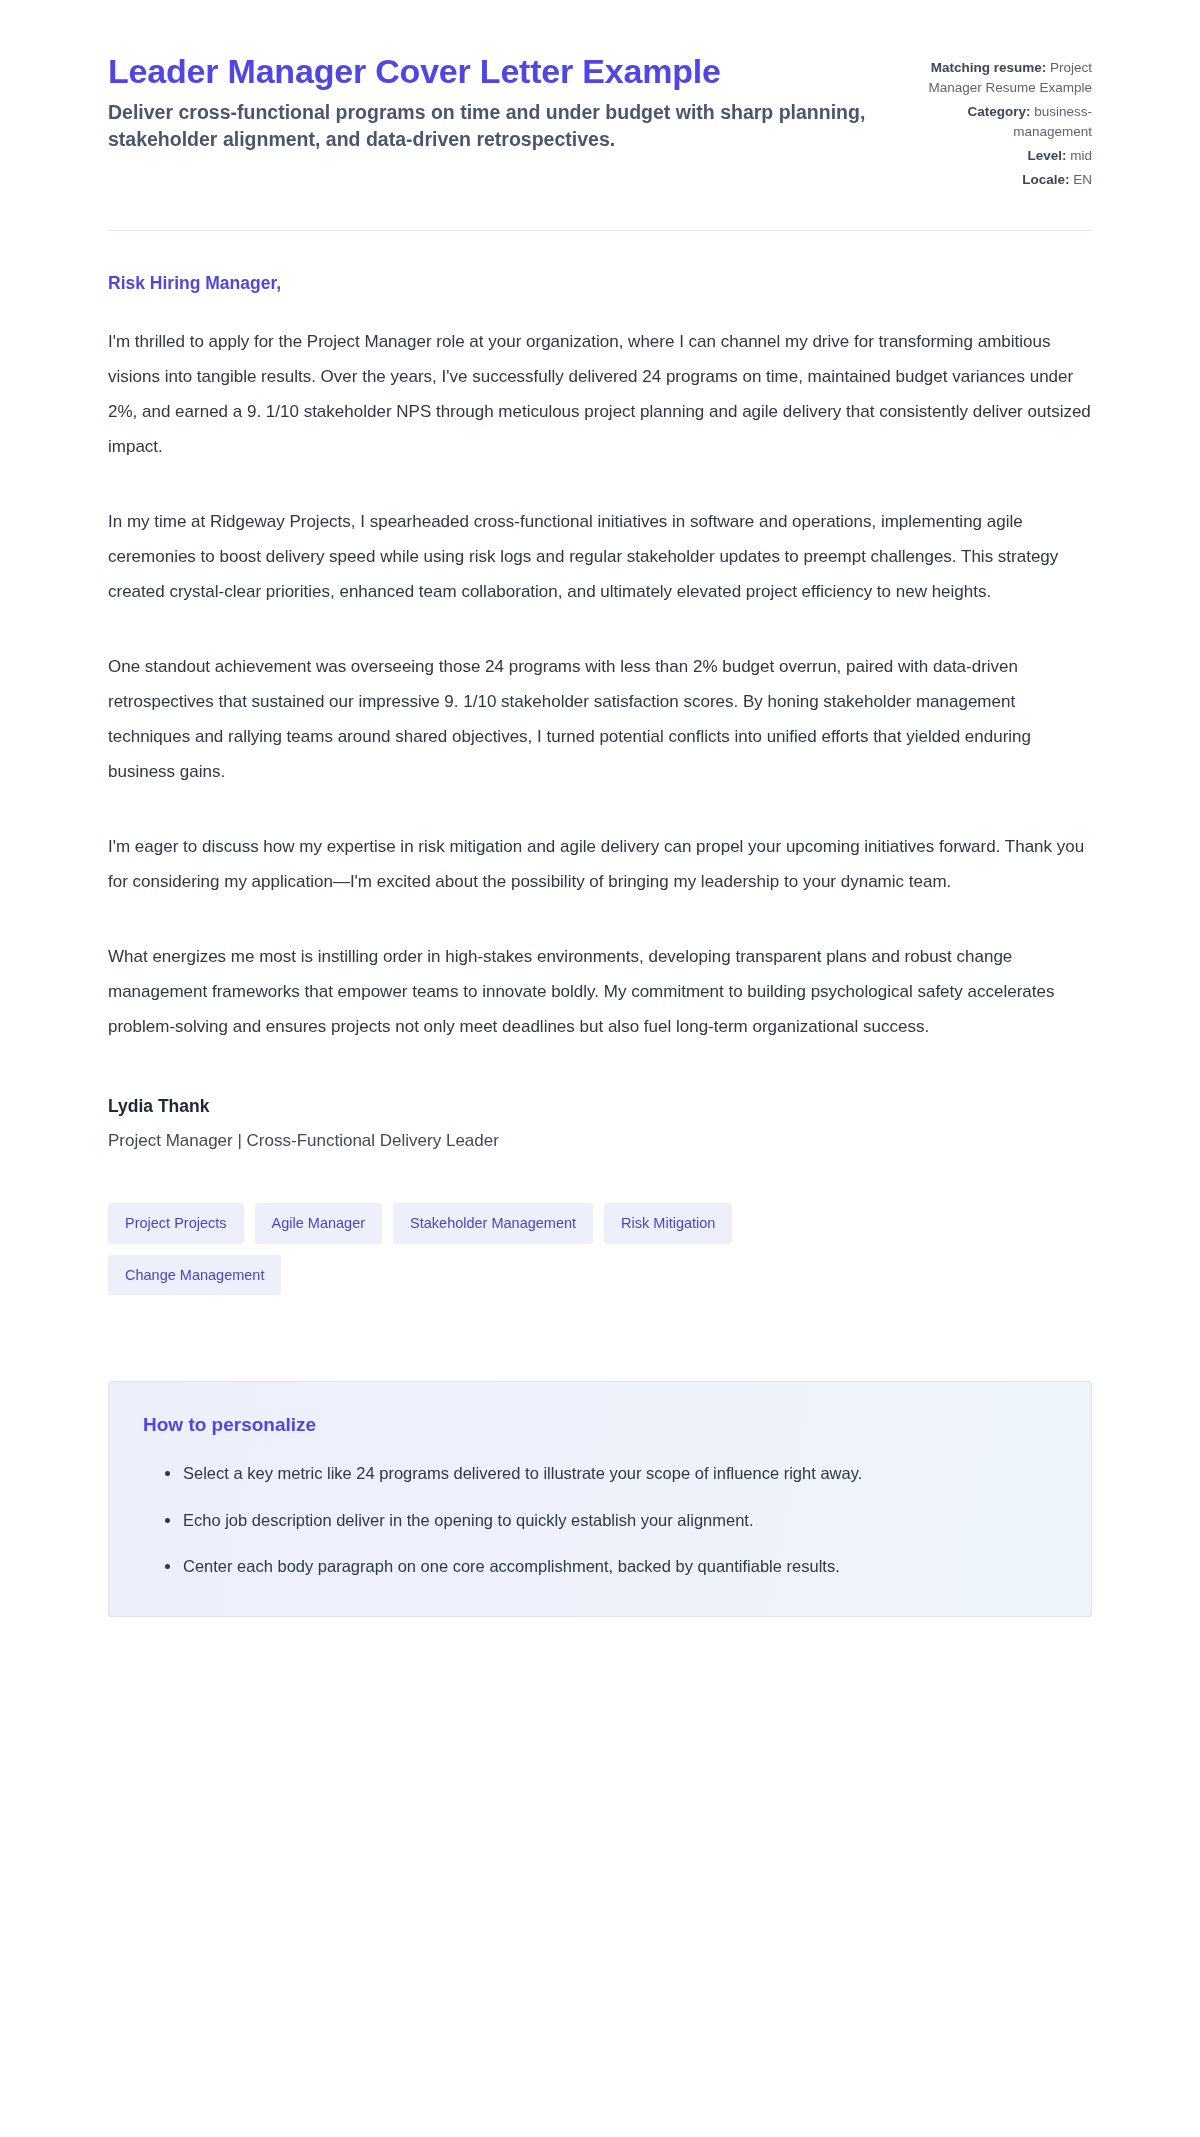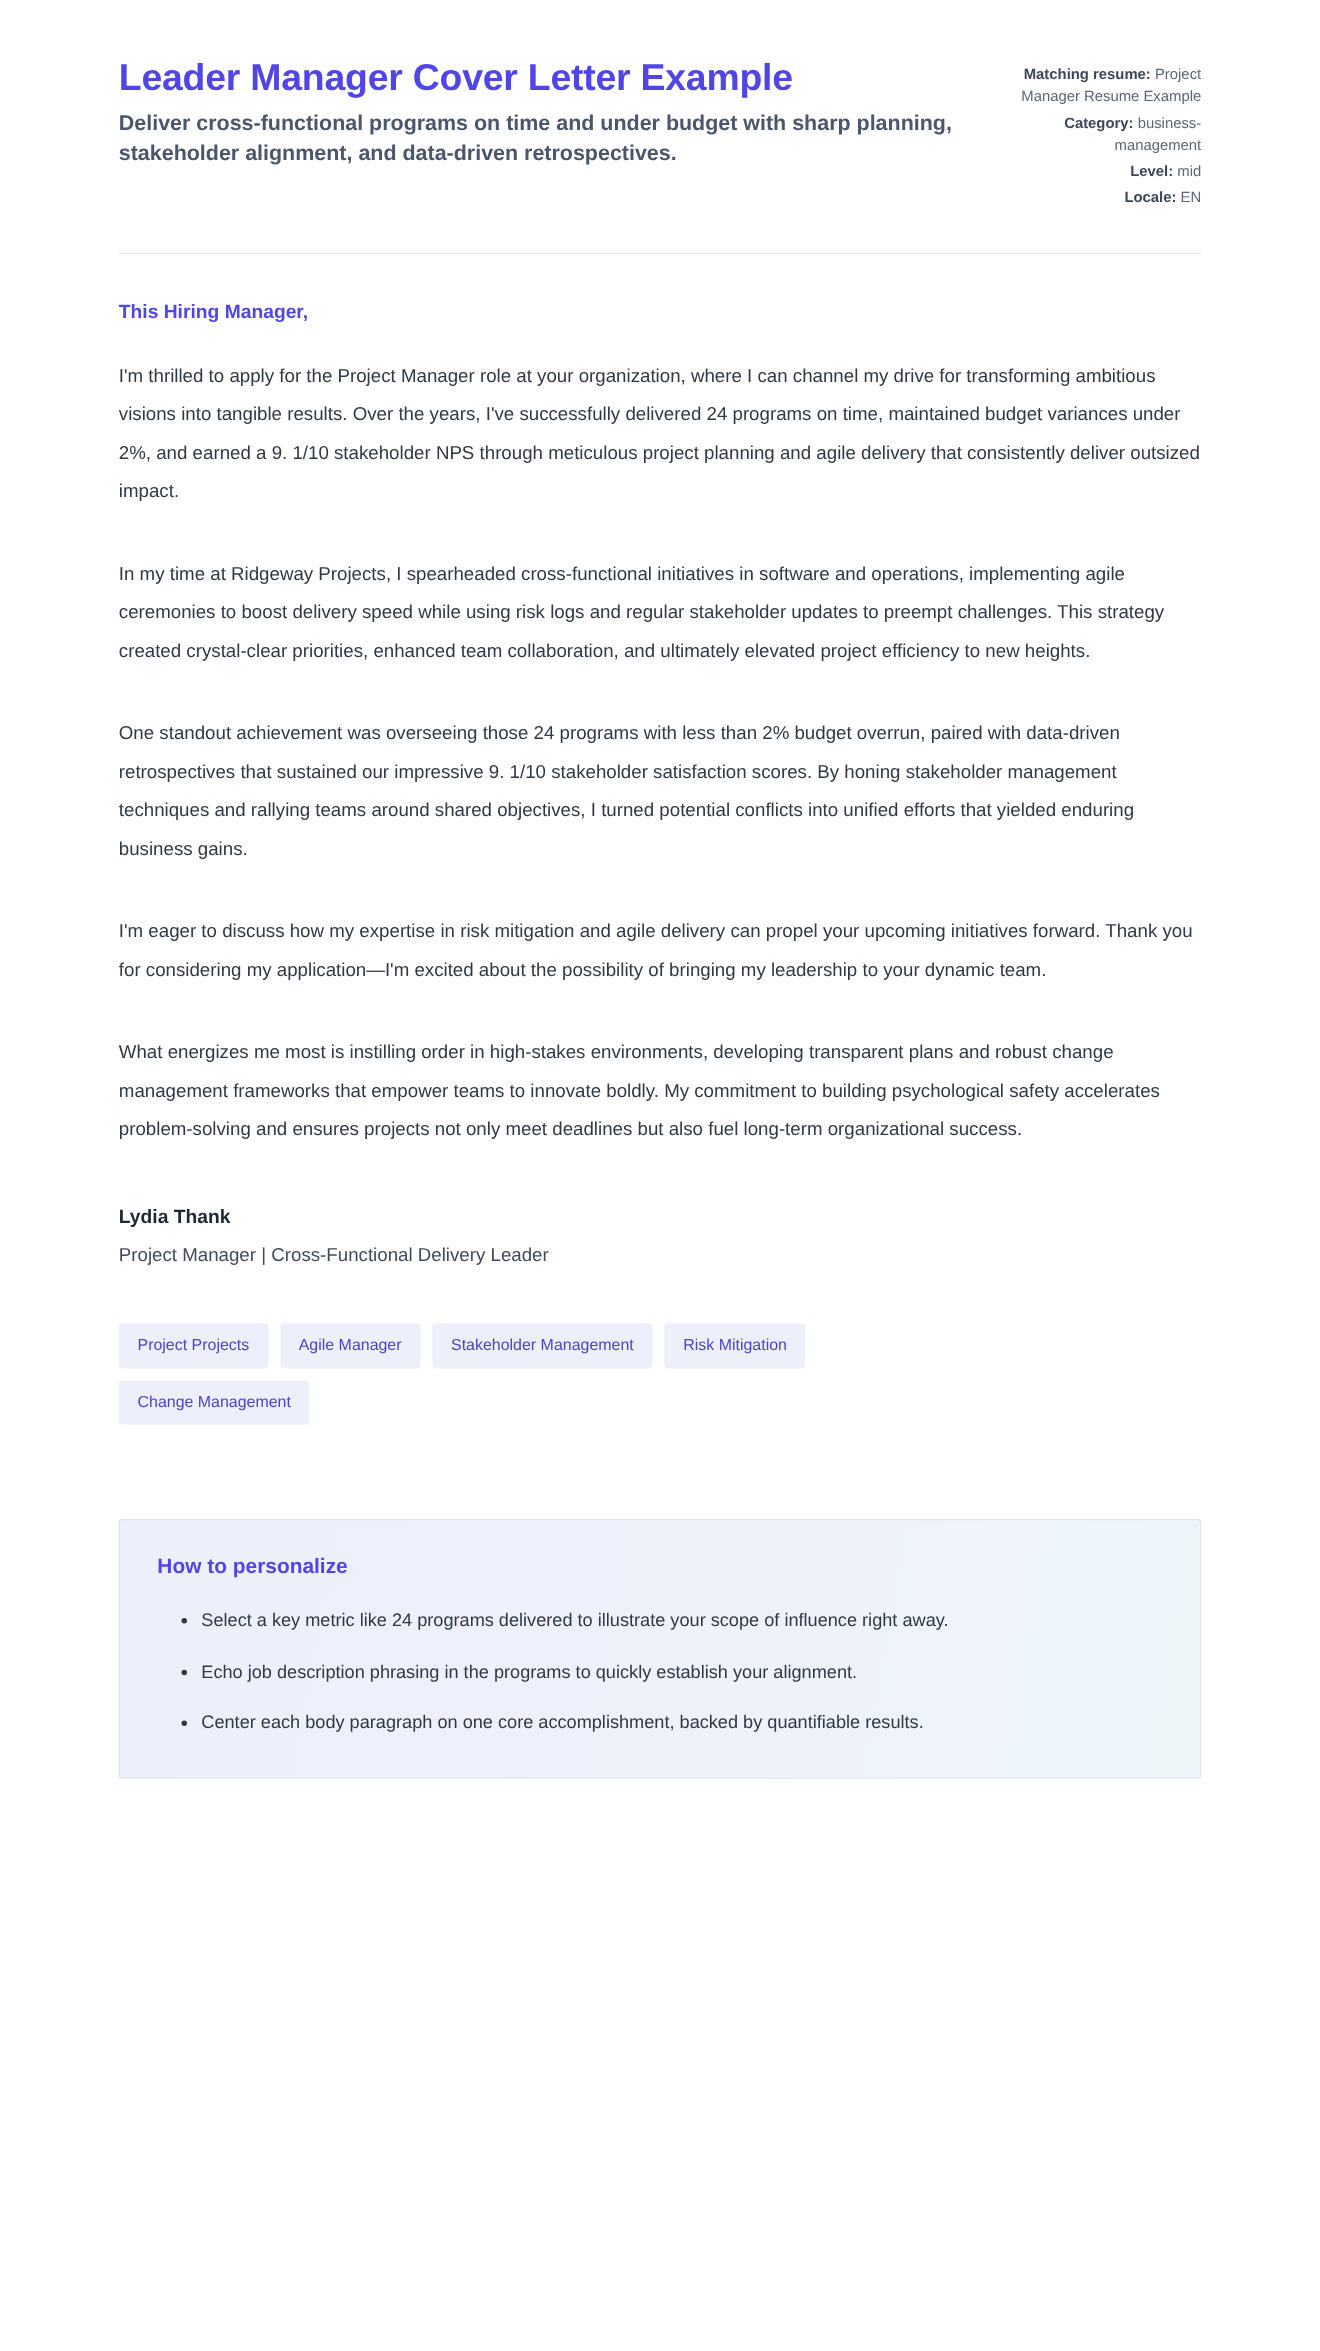--- a/index.html
+++ b/index.html
@@ -203,21 +203,21 @@
         <span class="meta-label">Locale:</span>
         <span class="meta-value">EN</span>
       </div>
     </div>
 
   </div>
 
   <div class="divider"></div>
 
   <div class="letter">
-    <p class="salutation">This Hiring Manager,</p>
+    <p class="salutation">Risk Hiring Manager,</p>
 
     <div>
       <p class="body-par">I'm thrilled to apply for the Project Manager role at your organization, where I can channel my drive for transforming ambitious visions into tangible results. Over the years, I've successfully delivered 24 programs on time, maintained budget variances under 2%, and earned a 9. 1/10 stakeholder NPS through meticulous project planning and agile delivery that consistently deliver outsized impact.</p>
       <p class="body-par">In my time at Ridgeway Projects, I spearheaded cross-functional initiatives in software and operations, implementing agile ceremonies to boost delivery speed while using risk logs and regular stakeholder updates to preempt challenges. This strategy created crystal-clear priorities, enhanced team collaboration, and ultimately elevated project efficiency to new heights.</p>
       <p class="body-par">One standout achievement was overseeing those 24 programs with less than 2% budget overrun, paired with data-driven retrospectives that sustained our impressive 9. 1/10 stakeholder satisfaction scores. By honing stakeholder management techniques and rallying teams around shared objectives, I turned potential conflicts into unified efforts that yielded enduring business gains.</p>
       <p class="body-par">I'm eager to discuss how my expertise in risk mitigation and agile delivery can propel your upcoming initiatives forward. Thank you for considering my application—I'm excited about the possibility of bringing my leadership to your dynamic team.</p>
       <p class="body-par">What energizes me most is instilling order in high-stakes environments, developing transparent plans and robust change management frameworks that empower teams to innovate boldly. My commitment to building psychological safety accelerates problem-solving and ensures projects not only meet deadlines but also fuel long-term organizational success.</p>
     </div>
   </div>
 
@@ -231,18 +231,18 @@
     <span class="tag">Agile Manager</span>
     <span class="tag">Stakeholder Management</span>
     <span class="tag">Risk Mitigation</span>
     <span class="tag">Change Management</span>
   </div>
 
   <div class="panel">
     <h2 class="panel-title">How to personalize</h2>
     <ul class="panel-list">
       <li class="panel-item">Select a key metric like 24 programs delivered to illustrate your scope of influence right away.</li>
-      <li class="panel-item">Echo job description phrasing in the programs to quickly establish your alignment.</li>
+      <li class="panel-item">Echo job description deliver in the opening to quickly establish your alignment.</li>
       <li class="panel-item">Center each body paragraph on one core accomplishment, backed by quantifiable results.</li>
     </ul>
   </div>
 
 </div>
 
 </body></html>

